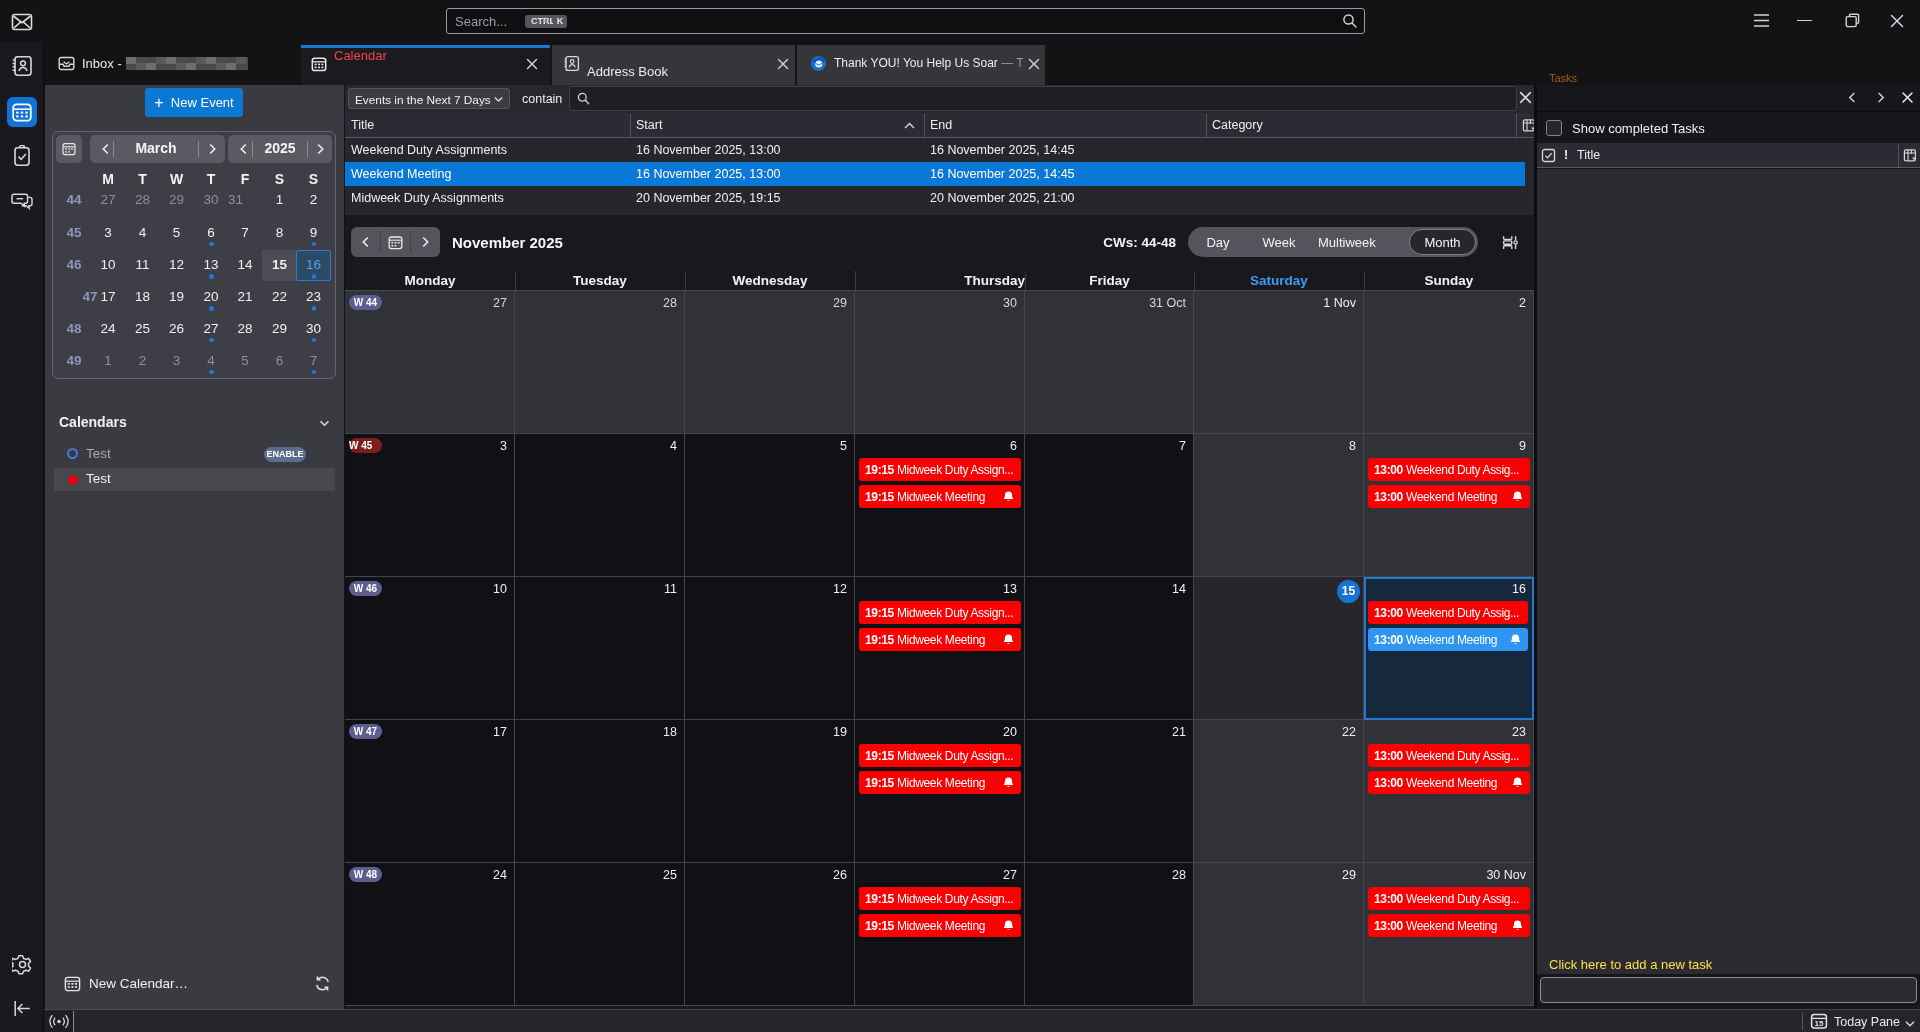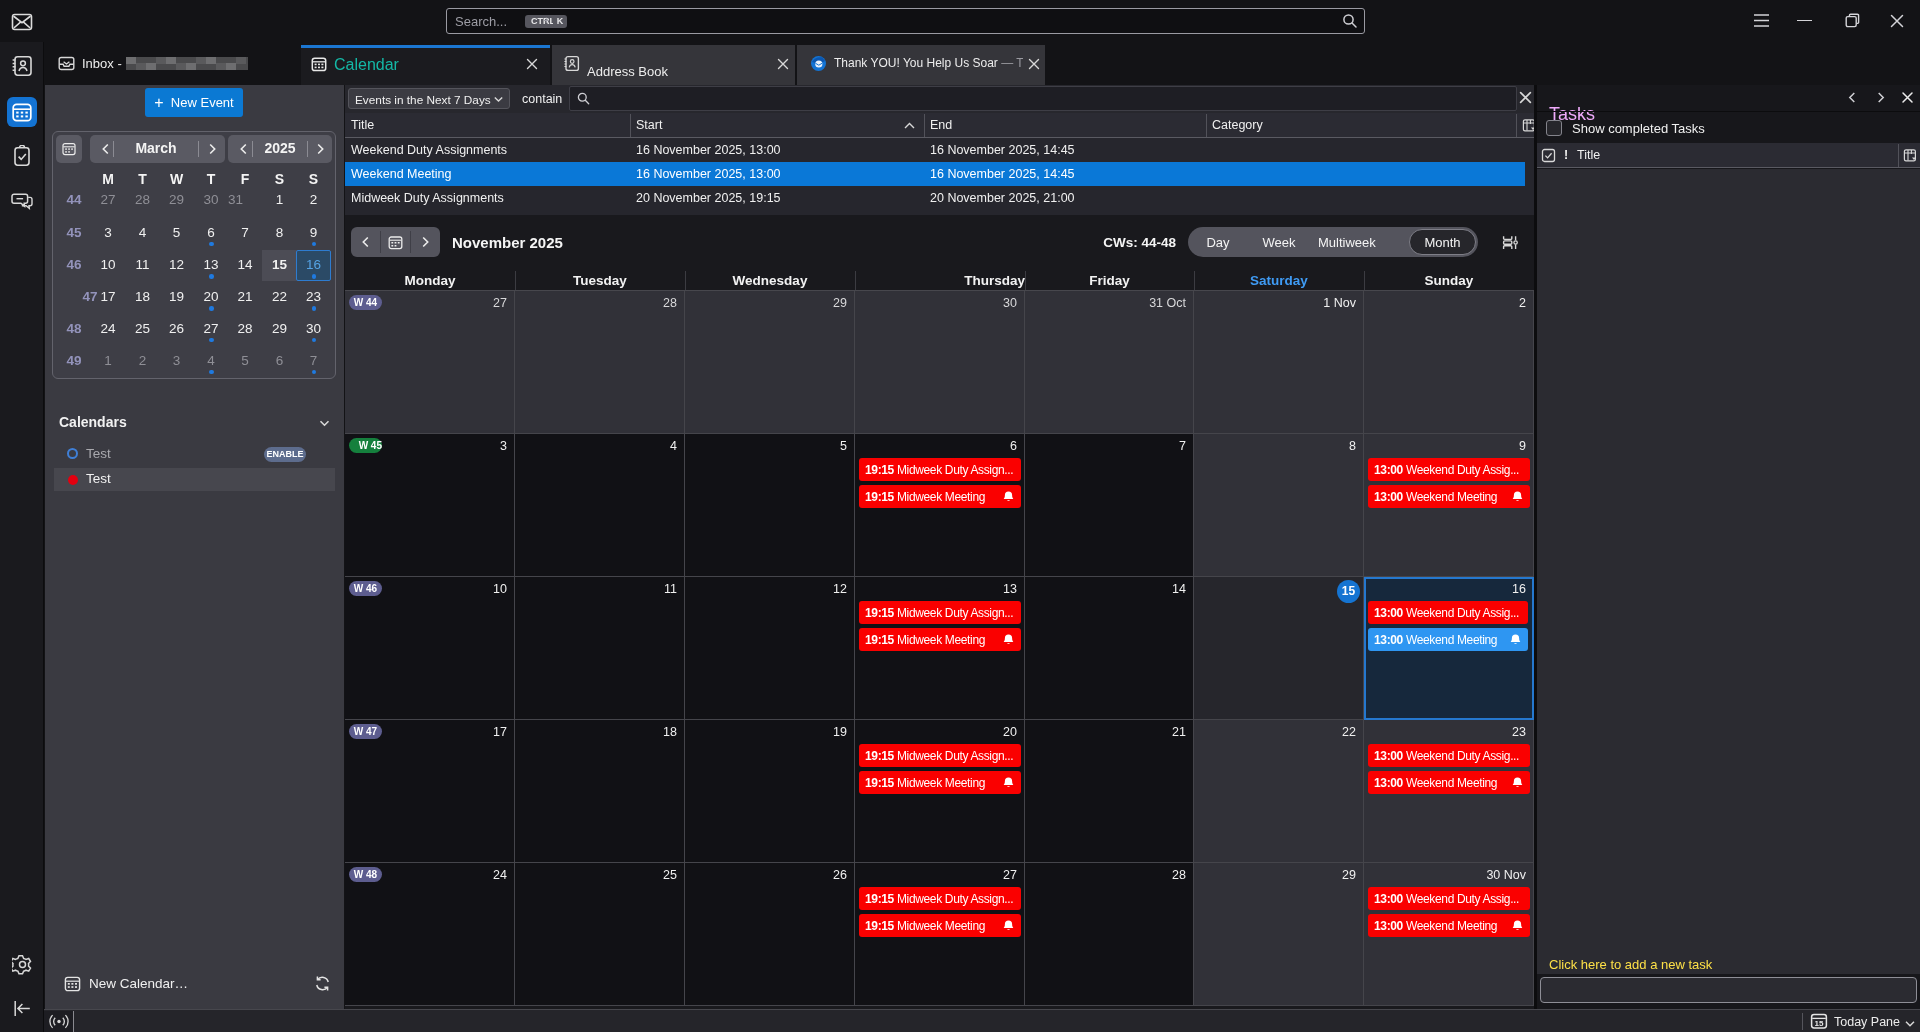--- a/index.html
+++ b/index.html
@@ -69,21 +69,21 @@
  <path d="M2 5.8h12" stroke="#e8e8e8" stroke-width="1.3"></path>
  <g fill="#e8e8e8">
         <rect x="3.6" y="7.6" width="2" height="1.6"></rect>
         <rect x="7" y="7.6" width="2" height="1.6"></rect>
         <rect x="10.4" y="7.6" width="2" height="1.6"></rect>
         <rect x="3.6" y="10.6" width="2" height="1.6"></rect>
         <rect x="7" y="10.6" width="2" height="1.6"></rect>
         <rect x="10.4" y="10.6" width="2" height="1.6"></rect>
       </g>
 </svg>
-<div class="abs" style="left:334px;top:56px;font-size:16px;color:#14b8a6">Calendar</div>
+<div class="abs" style="left:334px;top:48px;font-size:13px;color:#ef4444">Calendar</div>
 <svg class="abs" style="left:526px;top:58px" width="12" height="12" viewBox="0 0 12 12">
  <path d="M1.5 1.5l9 9M10.5 1.5l-9 9" stroke="#d8d8d8" stroke-width="1.4" stroke-linecap="round"></path>
 </svg>
 
 <div class="abs" style="left:552px;top:45px;width:243px;height:40px;background:#35353a"></div>
 <svg class="abs" style="left:563px;top:55px" width="17" height="17" viewBox="0 0 17 17">
  <rect x="3" y="1.6" width="12.4" height="13.8" rx="2" stroke="#d8d8d8" stroke-width="1.4" fill="none"></rect>
  <path d="M1.4 4h2M1.4 6.5h2M1.4 9h2M1.4 11.5h2" stroke="#d8d8d8" stroke-width="1.2"></path>
  <circle cx="9.2" cy="6.5" r="1.8" stroke="#d8d8d8" stroke-width="1.2" fill="none"></circle>
  <path d="M6.2 12.3c.5-1.9 1.6-2.7 3-2.7s2.5.8 3 2.7" stroke="#d8d8d8" stroke-width="1.2" fill="none"></path>
@@ -399,21 +399,21 @@
 <div class="abs" style="left:685px;top:434px;width:170px;height:143px;background:#111115;border-right:1px solid #45454b;border-bottom:1px solid #45454b"></div>
 <div class="abs" style="left:685px;top:439px;width:162px;text-align:right;font-size:12.5px;color:#f0f0f0">5</div>
 <div class="abs" style="left:855px;top:434px;width:170px;height:143px;background:#111115;border-right:1px solid #45454b;border-bottom:1px solid #45454b"></div>
 <div class="abs" style="left:855px;top:439px;width:162px;text-align:right;font-size:12.5px;color:#f0f0f0">6</div>
 <div class="abs" style="left:1025px;top:434px;width:169px;height:143px;background:#111115;border-right:1px solid #45454b;border-bottom:1px solid #45454b"></div>
 <div class="abs" style="left:1025px;top:439px;width:161px;text-align:right;font-size:12.5px;color:#f0f0f0">7</div>
 <div class="abs" style="left:1194px;top:434px;width:170px;height:143px;background:#313138;border-right:1px solid #45454b;border-bottom:1px solid #45454b"></div>
 <div class="abs" style="left:1194px;top:439px;width:162px;text-align:right;font-size:12.5px;color:#f0f0f0">8</div>
 <div class="abs" style="left:1364px;top:434px;width:170px;height:143px;background:#313138;border-right:1px solid #45454b;border-bottom:1px solid #45454b"></div>
 <div class="abs" style="left:1364px;top:439px;width:162px;text-align:right;font-size:12.5px;color:#f0f0f0">9</div>
-<div class="abs" style="left:349px;top:438px;width:33px;height:15px;background:#15803d;border-radius:8px;color:#fff;font-size:10px;font-weight:bold;text-align:right;line-height:15px">W 45</div>
+<div class="abs" style="left:349px;top:438px;width:33px;height:15px;background:#7f1d1d;border-radius:8px;color:#fff;font-size:10px;font-weight:bold;text-align:left;line-height:15px">W 45</div>
 <div class="abs" style="left:345px;top:577px;width:170px;height:143px;background:#111115;border-right:1px solid #45454b;border-bottom:1px solid #45454b"></div>
 <div class="abs" style="left:345px;top:582px;width:162px;text-align:right;font-size:12.5px;color:#f0f0f0">10</div>
 <div class="abs" style="left:515px;top:577px;width:170px;height:143px;background:#111115;border-right:1px solid #45454b;border-bottom:1px solid #45454b"></div>
 <div class="abs" style="left:515px;top:582px;width:162px;text-align:right;font-size:12.5px;color:#f0f0f0">11</div>
 <div class="abs" style="left:685px;top:577px;width:170px;height:143px;background:#111115;border-right:1px solid #45454b;border-bottom:1px solid #45454b"></div>
 <div class="abs" style="left:685px;top:582px;width:162px;text-align:right;font-size:12.5px;color:#f0f0f0">12</div>
 <div class="abs" style="left:855px;top:577px;width:170px;height:143px;background:#111115;border-right:1px solid #45454b;border-bottom:1px solid #45454b"></div>
 <div class="abs" style="left:855px;top:582px;width:162px;text-align:right;font-size:12.5px;color:#f0f0f0">13</div>
 <div class="abs" style="left:1025px;top:577px;width:169px;height:143px;background:#111115;border-right:1px solid #45454b;border-bottom:1px solid #45454b"></div>
 <div class="abs" style="left:1025px;top:582px;width:161px;text-align:right;font-size:12.5px;color:#f0f0f0">14</div>
@@ -512,21 +512,21 @@
 <div class="abs" style="left:1374px;top:606px;width:148px;white-space:nowrap;overflow:hidden;text-overflow:ellipsis;font-size:12px;letter-spacing:-0.35px;color:#fff"><b>13:00</b> Weekend Duty Assig...</div>
 <div class="abs" style="left:1368px;top:628px;width:160px;height:23px;background:#2e96f2;border-radius:3px;overflow:hidden"></div>
 <div class="abs" style="left:1374px;top:633px;width:132px;white-space:nowrap;overflow:hidden;text-overflow:ellipsis;font-size:12px;letter-spacing:-0.35px;color:#fff"><b>13:00</b> Weekend Meeting</div>
 <svg class="abs" style="left:1509px;top:633px" width="13" height="13" viewBox="0 0 13 13">
       <path d="M6.5 1.4a3.6 3.6 0 0 1 3.6 3.6c0 2.4.6 3.3 1.2 3.9H1.7c.6-.6 1.2-1.5 1.2-3.9A3.6 3.6 0 0 1 6.5 1.4z" fill="#fff"></path>
       <path d="M5.2 10.2a1.4 1.4 0 0 0 2.6 0z" fill="#fff"></path>
     </svg>
 
 <div class="abs" style="left:1534px;top:85px;width:3px;height:925px;background:#0c0c0e"></div>
 <div class="abs" style="left:1537px;top:85px;width:383px;height:925px;background:#17171b"></div>
-<div class="abs" style="left:1549px;top:104px;font-size:18px;color:#f0abfc">Tasks</div>
+<div class="abs" style="left:1549px;top:72px;font-size:11px;color:#a16207">Tasks</div>
 <svg class="abs" style="left:1846px;top:91px" width="13" height="13" viewBox="0 0 13 13">
       <path d="M8.3 2L3.8 6.5 8.3 11" stroke="#d0d0d4" stroke-width="1.5" fill="none"></path>
     </svg>
 <svg class="abs" style="left:1874px;top:91px" width="13" height="13" viewBox="0 0 13 13">
       <path d="M4.7 2l4.5 4.5L4.7 11" stroke="#d0d0d4" stroke-width="1.5" fill="none"></path>
     </svg>
 <svg class="abs" style="left:1901px;top:91px" width="13" height="13" viewBox="0 0 13 13">
       <path d="M2 2l9 9M11 2l-9 9" stroke="#ececec" stroke-width="1.5" stroke-linecap="round"></path>
     </svg>
 <div class="abs" style="left:1537px;top:111px;width:383px;height:1px;background:#0c0c0e"></div>

